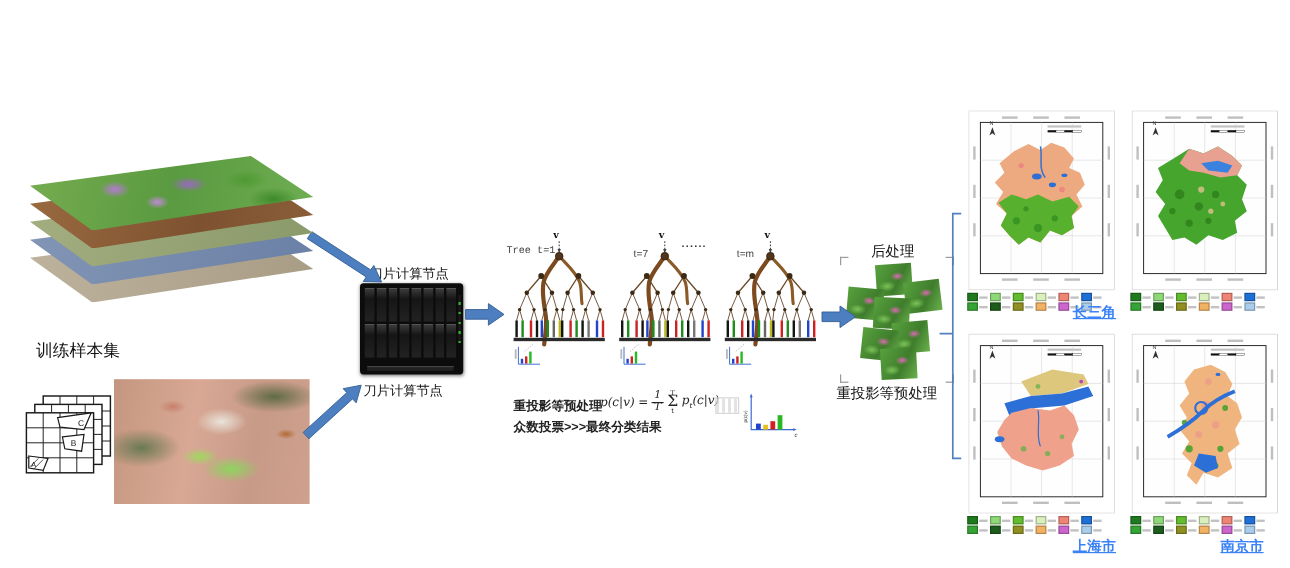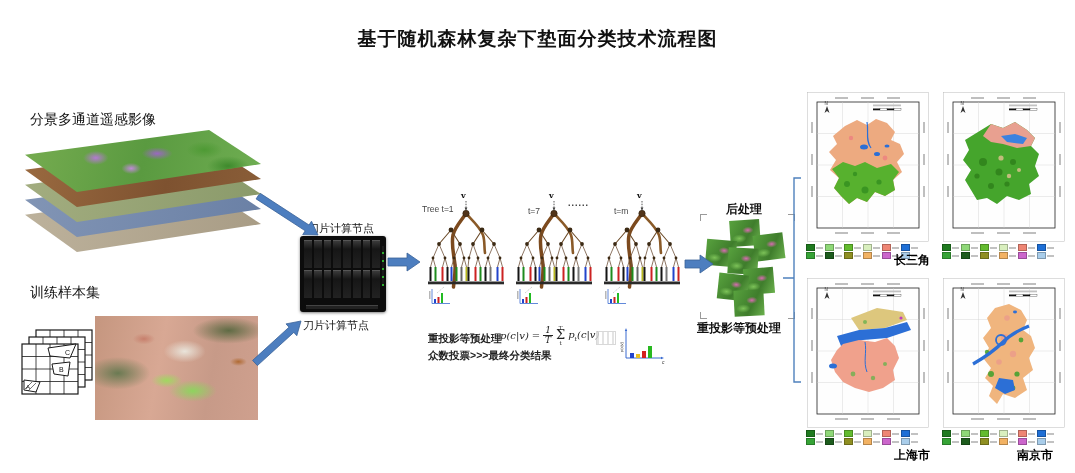--- a/index.html
+++ b/index.html
@@ -2,21 +2,21 @@
 <html><head>
 <meta charset="utf-8">
 <style>
   html,body{margin:0;padding:0;background:#fff;}
   #canvas{position:relative;width:1075px;height:473px;background:#fff;overflow:hidden;
           font-family:"Liberation Sans",sans-serif;color:#111;}
   .abs{position:absolute;}
   .title{left:0;top:26px;width:1075px;text-align:center;font-size:19px;font-weight:bold;letter-spacing:1px;}
   .sec-label{font-size:14px;color:#111;}
   .small-label{font-size:11px;color:#111;}
-  .map-label{font-size:12px;font-weight:bold;color:#000000;}
+  .map-label{font-size:12px;font-weight:bold;color:#3b82f6;text-decoration:underline;}
   
   .stack{left:25px;top:130px;width:245px;height:125px;}
   .sheet{position:absolute;width:236px;height:62px;
          clip-path:polygon(0% 40%,78% 0%,100% 55%,22% 100%);}
   .sheet.s0{top:0;z-index:6;background:
       radial-gradient(18px 10px at 30% 45%,#b47ad2 0%,transparent 70%),
       radial-gradient(14px 8px at 45% 62%,#c08ad8 0%,transparent 70%),
       radial-gradient(22px 9px at 56% 38%,#9a68c0 0%,transparent 70%),
       radial-gradient(26px 12px at 76% 32%,#4e9a34 0%,transparent 70%),
       radial-gradient(30px 14px at 86% 58%,#3e8a2c 0%,transparent 70%),
@@ -64,21 +64,21 @@
   .mosaic{left:704px;top:218px;width:86px;height:100px;}
   .tile{position:absolute;width:30px;height:26px;background:
       radial-gradient(8px 5px at 60% 40%,#d86ab0 0%,transparent 70%),
       radial-gradient(10px 6px at 30% 70%,#7cc258 0%,transparent 70%),
       linear-gradient(120deg,#58a23e,#3f7d2c 60%,#6cb24e);}
   .handle{position:absolute;width:6px;height:6px;}
   .handle.tl{border-left:1.5px solid #9a9a9a;border-top:1.5px solid #9a9a9a;}
   .handle.tr{border-right:1.5px solid #9a9a9a;border-top:1.5px solid #9a9a9a;}
   .handle.bl{border-left:1.5px solid #9a9a9a;border-bottom:1.5px solid #9a9a9a;}
   .handle.br{border-right:1.5px solid #9a9a9a;border-bottom:1.5px solid #9a9a9a;}
-  .post-label{font-size:12px;color:#111;font-weight:bold;}
+  .post-label{font-size:12px;color:#111;}
   
   .legend{position:absolute;width:116px;display:flex;flex-wrap:wrap;gap:1px 2px;}
   .lg-item{display:flex;align-items:center;gap:1px;width:17px;height:7px;}
   .lg-sw{width:7px;height:4.5px;display:inline-block;border:0.5px solid rgba(0,0,0,.25);}
   .lg-tx{width:8px;height:2px;background:#c2c2c2;display:inline-block;}
   svg text{font-family:"Liberation Sans",sans-serif;}
 </style>
 </head>
 <body>
 
@@ -170,23 +170,21 @@
         <g>
           <rect x="66" y="16.5" width="7" height="1.8" fill="#111"></rect>
           <rect x="73" y="16.5" width="7" height="1.8" fill="#fff" stroke="#111" stroke-width="0.3"></rect>
           <rect x="80" y="16.5" width="7" height="1.8" fill="#111"></rect>
           <rect x="87" y="16.5" width="7" height="1.8" fill="#fff" stroke="#111" stroke-width="0.3"></rect>
         </g>
       </symbol>
     </defs>
   </svg>
 
-  <div class="abs title">基于随机森林复杂下垫面分类技术流程图</div>
-
-  <div class="abs sec-label" style="left:30px;top:111px;">分景多通道遥感影像</div>
+
   <div class="abs stack">
     <div class="sheet s0"></div>
     <div class="sheet s1"></div>
     <div class="sheet s2"></div>
     <div class="sheet s3"></div>
     <div class="sheet s4"></div>
   </div>
 
   <div class="abs sec-label" style="left:30px;top:284px;">训练样本集</div>
   <svg class="abs" style="left:20px;top:328px;" width="80" height="78" viewBox="0 0 80 78">
@@ -237,21 +235,21 @@
     <div class="server-base"></div>
     <div class="server-led"></div>
   </div>
   <div class="abs small-label" style="left:303px;top:318px;">刀片计算节点</div>
 
 
   <div class="abs vsym" style="left:461px;top:190px;">v</div>
   <div class="abs vsym" style="left:549px;top:190px;">v</div>
   <div class="abs vsym" style="left:637px;top:190px;">v</div>
 
-  <div class="abs tree-label" style="left:422px;top:204px;">Tree t=1</div>
+  <div class="abs tree-label" style="left:422px;top:204px;font-family:Liberation Mono, monospace;">Tree t=1</div>
   <div class="abs tree-label" style="left:528px;top:206px;">t=7</div>
   <div class="abs dots" style="left:568px;top:198px;">......</div>
   <div class="abs tree-label" style="left:614px;top:206px;">t=m</div>
 
   <svg class="abs" style="left:424px;top:197px;" width="84" height="112" viewBox="0 0 84 112">
       <use href="#rf-tree"></use>
     </svg>
   <svg class="abs" style="left:512px;top:197px;" width="84" height="112" viewBox="0 0 84 112">
       <use href="#rf-tree"></use>
     </svg>

